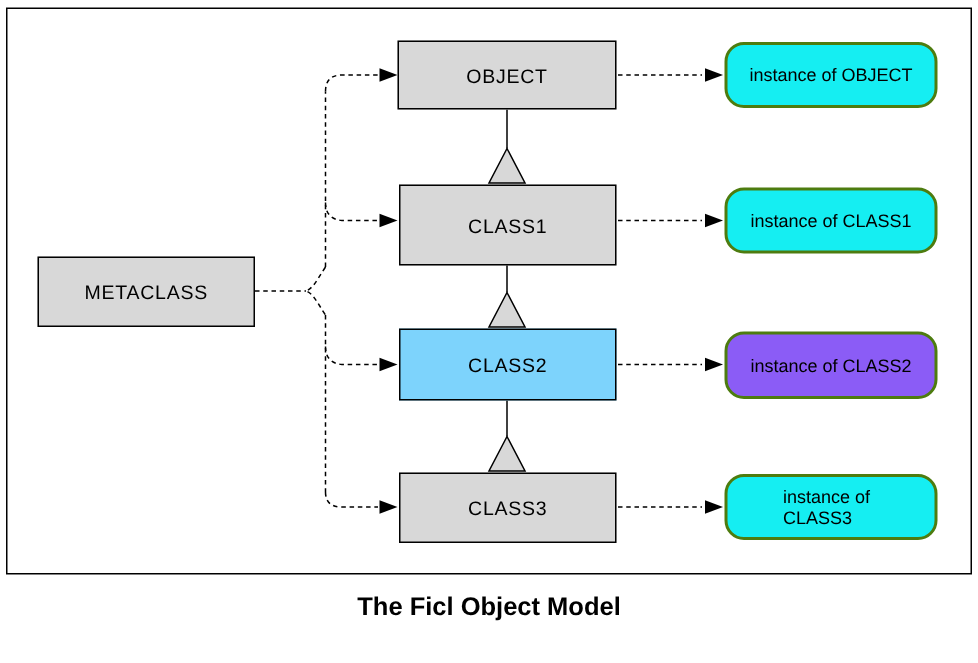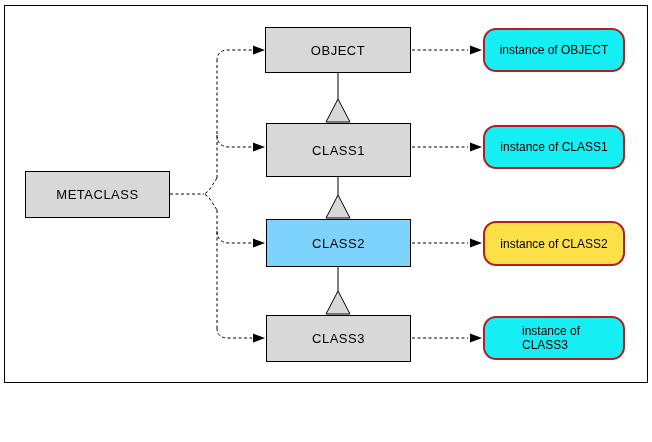--- a/index.html
+++ b/index.html
@@ -11,21 +11,21 @@
     position:absolute;left:4px;top:5px;width:644px;height:378px;
     border:1px solid #000;box-sizing:border-box;background:#fff;
   }
   svg.connectors{position:absolute;left:0;top:0;width:652px;height:442px;pointer-events:none;}
   .gbox{
     position:absolute;border:1px solid #000;box-sizing:border-box;
     background:#d8d8d8;display:flex;align-items:center;justify-content:center;
     font-size:13px;letter-spacing:0.5px;
   }
   .ibox{
-    position:absolute;border:2px solid #b91c1c;box-sizing:border-box;border-radius:13px;
+    position:absolute;border:2px solid #4d7c0f;box-sizing:border-box;border-radius:13px;
     background:#15eef2;display:flex;align-items:center;justify-content:center;
     font-size:12px;
   }
   .caption{position:absolute;left:0;top:395px;width:652px;text-align:center;}
   .cap-title{font-size:17px;font-weight:bold;line-height:19px;}
   .cap-sub{font-size:16px;line-height:21px;}
   .cap-code{font-family:"Liberation Mono",monospace;font-size:14px;font-weight:700;}
   .cap-code.c1{margin-left:5px;margin-right:1px;}
   .cap-code.c2{margin-left:5px;}
 </style>
@@ -88,21 +88,22 @@
 <div class="gbox" style="left: 266px; top: 315px; width: 145px; height: 47px; background: rgb(216, 216, 216);">
   <span>CLASS3</span>
 </div>
 
 <div class="ibox" style="left: 483px; top: 28px; width: 142px; height: 44px; background: rgb(21, 238, 242);">
   <span>instance of OBJECT</span>
 </div>
 <div class="ibox" style="left: 483px; top: 125px; width: 142px; height: 44px; background: rgb(21, 238, 242);">
   <span>instance of CLASS1</span>
 </div>
-<div class="ibox" style="left: 483px; top: 221px; width: 142px; height: 45px; background: #fde047; justify-content: center;">
+<div class="ibox" style="left: 483px; top: 221px; width: 142px; height: 45px; background: #8b5cf6; justify-content: center;">
   <span>instance of CLASS2</span>
 </div>
 <div class="ibox" style="left: 483px; top: 316px; width: 142px; height: 44px; background: rgb(21, 238, 242); padding-left: 37px;">
   <span>instance of CLASS3</span>
 </div>
 
 <div class="caption">
+  <div class="cap-title">The Ficl Object Model</div>
 </div>
 
 </body></html>

